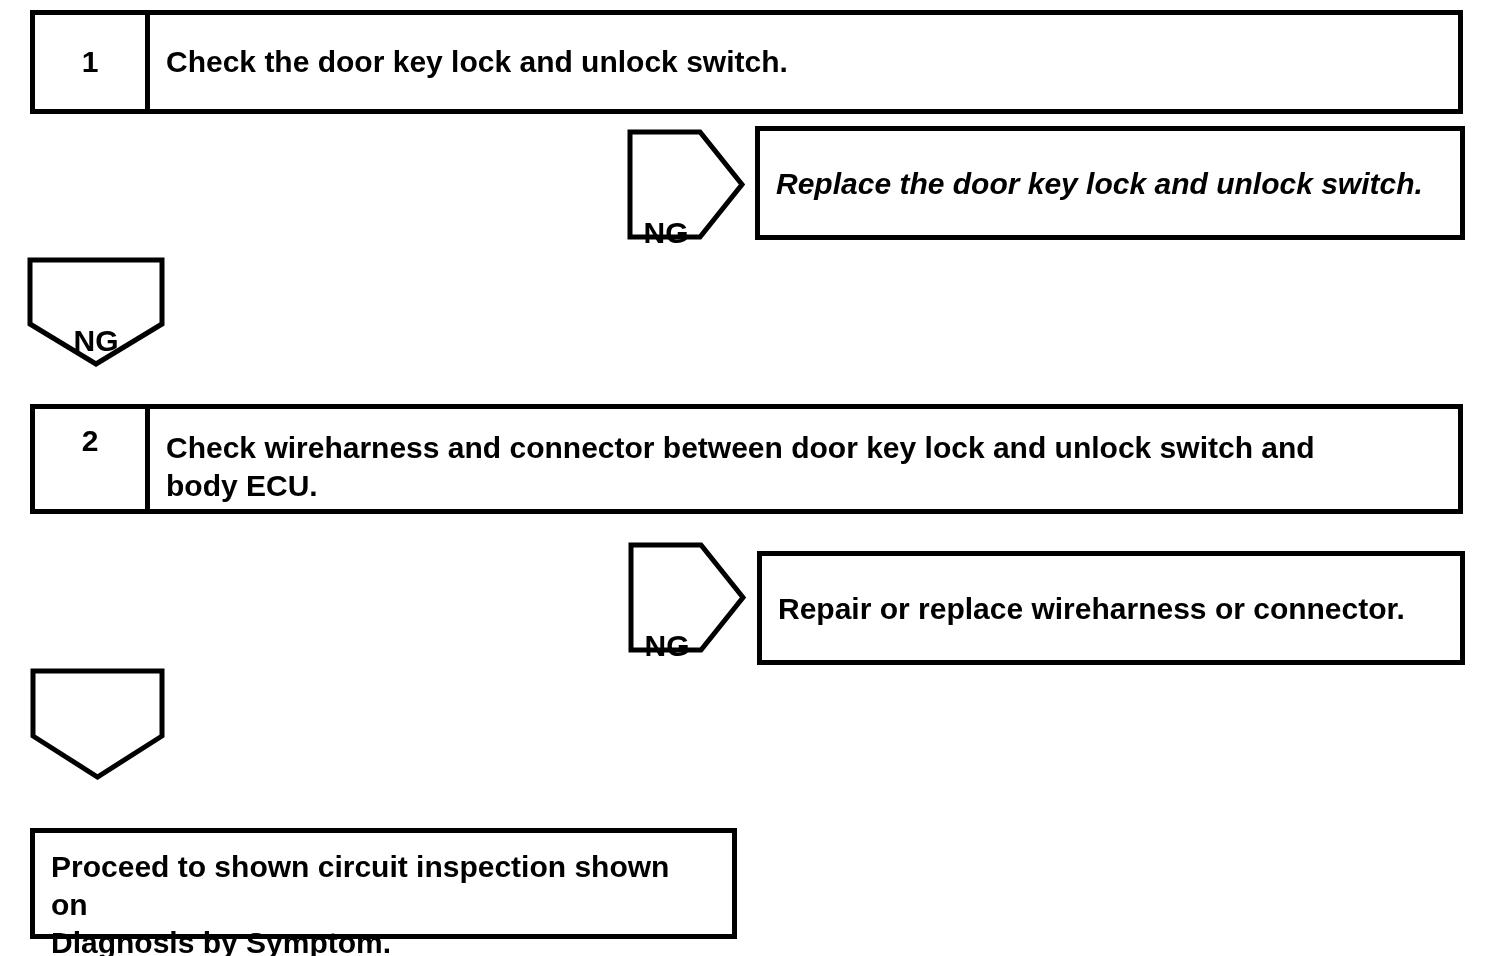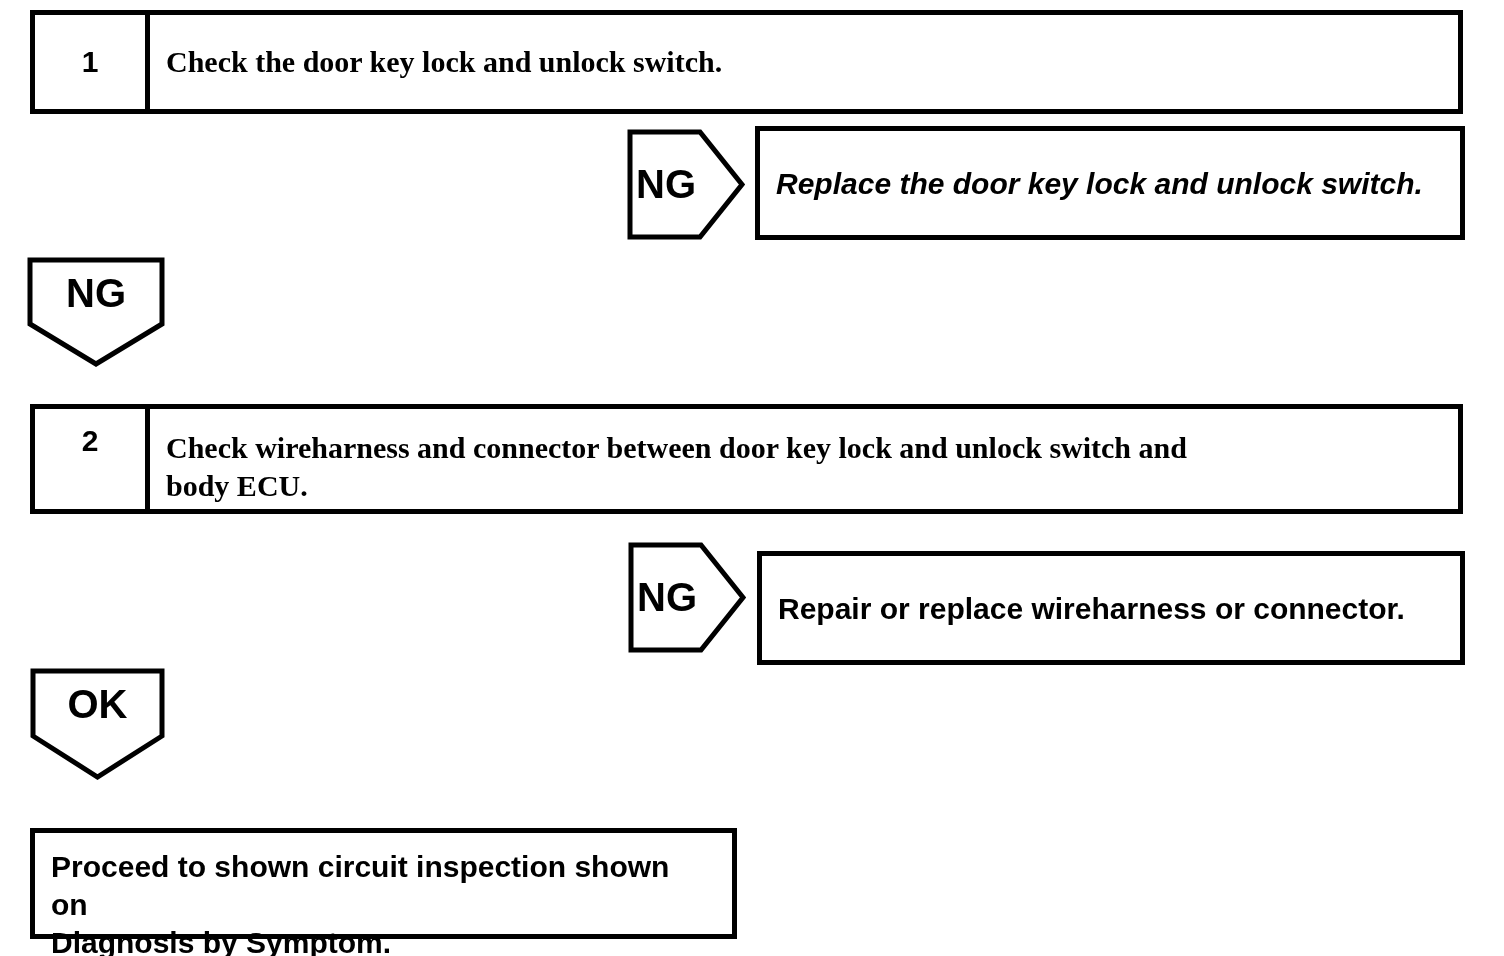--- a/index.html
+++ b/index.html
@@ -35,21 +35,20 @@
     justify-content: center;
     font-size: 30px;
   }
   .instr {
     flex: 1;
     display: flex;
     align-items: center;
     padding: 0 24px 0 16px;
     font-size: 30px;
     line-height: 38px;
-    font-family: Liberation Serif, serif;
   }
   .instr span, .terminal-box span, .result-box span {
     white-space: pre-line;
   }
   .step-box.align-top .num-cell {
     align-items: flex-start;
     padding-top: 15px;
   }
   .step-box.align-top .instr {
     align-items: center;
@@ -68,24 +67,25 @@
     padding: 15px 26px 0 16px;
   }
   .pent {
     position: absolute;
   }
   .pent svg {
     display: block;
   }
   .pent .label {
     position: absolute;
-    font-size: 40px;
+    font-size: 30px;
     display: flex;
     align-items: center;
     justify-content: center;
+    margin-top: 48px;
   }
   .arrow-label {
     left: 0;
     top: 0;
     width: 78px;
     height: 100%;
   }
   .down-label {
     left: 0;
     top: 0;
@@ -139,21 +139,20 @@
   </div>
 
   <div class="box result-box" style="left:757px; top:551px; width:708px; height:114px;">
     <span>Repair or replace wireharness or connector.</span>
   </div>
 
   <div class="pent" style="left:30px; top:668px; width:135px; height:112px;">
     <svg width="135" height="112" viewBox="0 0 135 112">
       <polygon points="3,3 132,3 132,68 67.5,109 3,68" fill="#ffffff" stroke="#000000" stroke-width="5"></polygon>
     </svg>
-    <span class="label down-label">OK</span>
   </div>
 
   <div class="box terminal-box" style="left:30px; top:828px; width:707px; height:111px;">
     <span>Proceed to shown circuit inspection shown on
 Diagnosis by Symptom.</span>
   </div>
 
 </div>
 
 </body></html>

